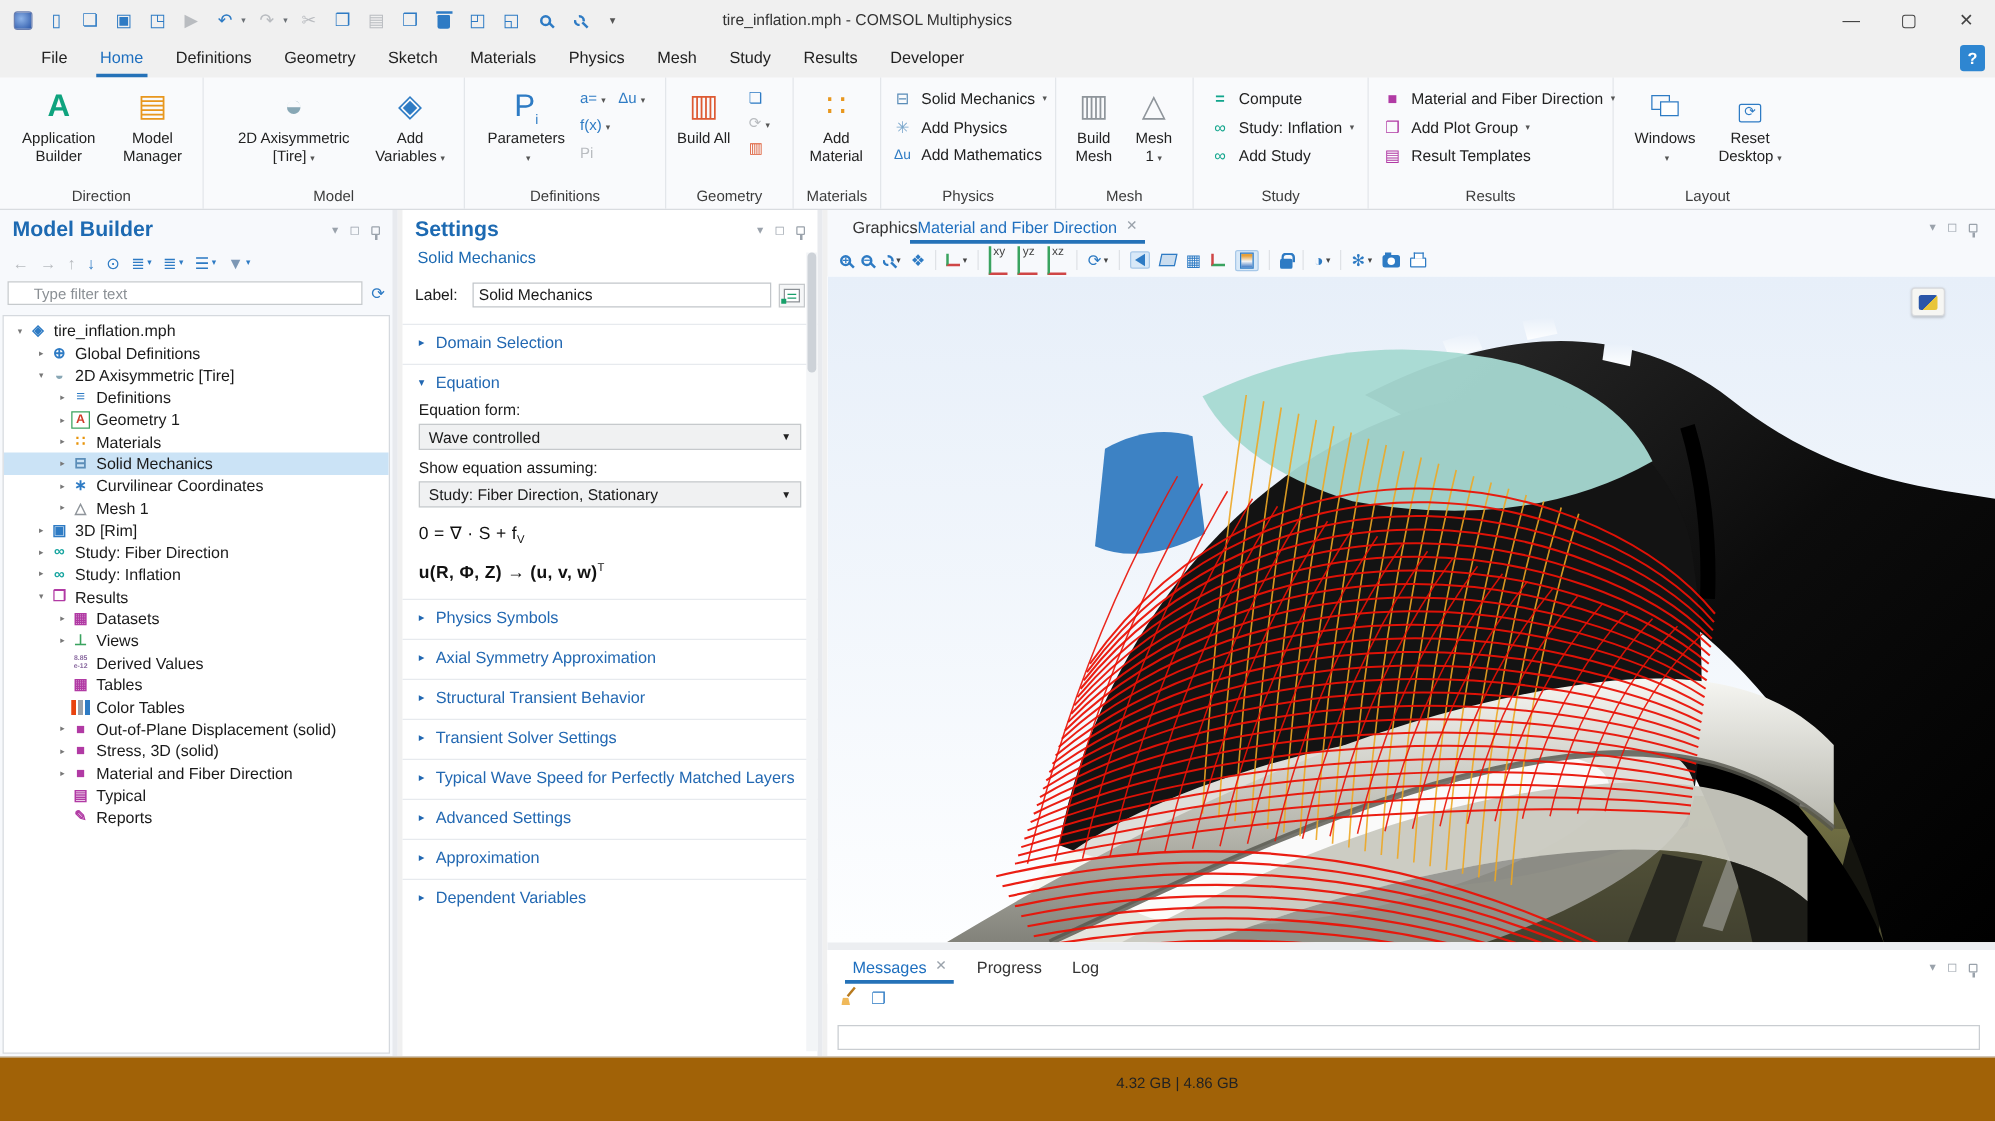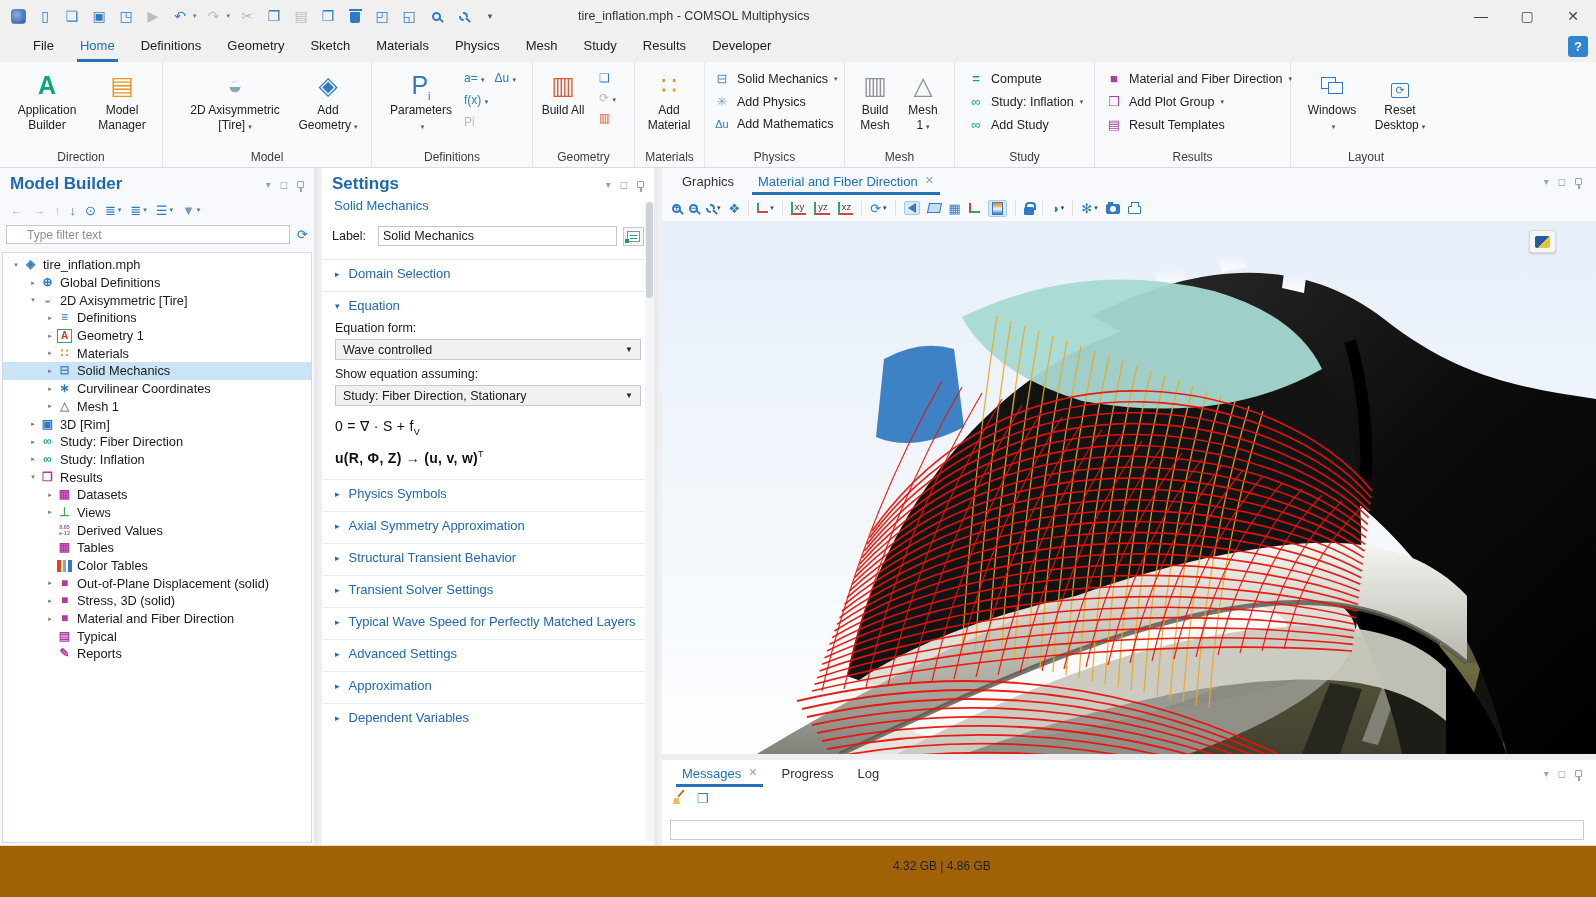--- a/index.html
+++ b/index.html
@@ -88,30 +88,30 @@
 .eqlabel{font-size:12.5px;margin:7px 0 4px;color:#1a1a1a}
 .dropdown{height:21px;background:#f0f1f2;border:1px solid #c6c9cc;display:flex;align-items:center;padding:0 7px;font-size:12.5px;justify-content:space-between;color:#1a1a1a}
 .dd-caret{font-size:8px;color:#222}
 .eqline{font-size:14px;margin:12px 0 2px;color:#111;letter-spacing:.3px}
 .eqline b{font-weight:bold}
 .eqline sub{font-size:9px}.eqline sup{font-size:9px}
 .sscroll{position:absolute;right:0;top:34px;bottom:4px;width:9px;background:#f3f5f7}
 .sscroll .thumb{position:absolute;top:0;left:1px;right:1px;height:96px;background:#cdd2d8;border-radius:4px}
 
 .right-col{position:absolute;top:168px;left:662px;right:0;bottom:52px;background:#f7f9fc}
-.gtabs{height:27px;display:flex;align-items:stretch;padding-left:20px;gap:24px;position:relative}
+.gtabs{height:27px;display:flex;align-items:stretch;padding-left:20px;position:relative}
 .gtab{font-size:13px;color:#333;padding-top:6px;position:relative;display:flex;gap:7px}
 .gtab.active{color:#1e6fbf}
 .gtab.active::after{content:"";position:absolute;left:-6px;right:-6px;bottom:0;height:3px;background:#2572b8}
 .tabclose{color:#9aa2ab;font-size:11px}
 .gtoolbar{height:26px;display:flex;align-items:center;padding:0 10px;gap:8px;font-size:13px}
 .gti{color:#2e7bc4;display:flex;align-items:center;gap:2px}
 .gti.active{background:#d8e9f8;border:1px solid #a7c8e8;border-radius:2px;padding:1px 3px}
 .gsep{width:1px;height:16px;background:#dfe2e6}
-.axbtn{font-size:9.5px;color:#444;border-left:2px solid #3aa35f;border-bottom:2px solid #cf4646;padding:0 2px 1px;line-height:10px}
+.axbtn{font-size:9.5px;color:#444;border-left:2px solid #3aa35f;border-bottom:2px solid #cf4646;padding:0 2px 11px;line-height:10px}
 .triad{width:11px;height:10px;border-left:2px solid #3aa35f;border-bottom:2px solid #cf4646;display:inline-block}
 .sndico{width:0;height:0;border-top:5px solid transparent;border-bottom:5px solid transparent;border-right:8px solid #2e7bc4;display:inline-block}
 .trico{width:13px;height:10px;border:1.5px solid #2e7bc4;background:rgba(46,123,196,.22);transform:skewX(-12deg);display:inline-block}
 .legico{width:11px;height:13px;border:1px solid #2e7bc4;background:linear-gradient(180deg,#e8a13a 15%,#f5f5f5 55%,#3a76c4);display:inline-block}
 .lockico{width:10px;height:8px;background:#2e7bc4;border-radius:1.5px;position:relative;margin-top:5px;display:inline-block}
 .lockico::before{content:"";position:absolute;left:1.2px;top:-5px;width:7px;height:6px;border:2px solid #2e7bc4;border-bottom:none;border-radius:4px 4px 0 0}
 .camico{width:14px;height:10px;background:#2e7bc4;border-radius:2px;position:relative;margin-top:2px;display:inline-block}
 .camico::before{content:"";position:absolute;left:4.5px;top:2px;width:6px;height:6px;background:#fff;border-radius:50%}
 .camico::after{content:"";position:absolute;top:-2.5px;left:2px;width:5px;height:2.5px;background:#2e7bc4}
 .prtico{width:13px;height:8px;background:#fff;border:1.5px solid #2e7bc4;border-radius:1px;position:relative;margin-top:4px;display:inline-block}
@@ -204,21 +204,21 @@
       </div>
       <div class="rgl">Direction</div>
     </div>
     <div class="rgroup" style="left:163px;width:209px">
       <div class="bigbtn" style="left:26px;width:92px">
         <span class="bicon" style="color:#88a7b5">◒</span>
         <span>2D Axisymmetric [Tire]</span><span class="bcaret">▾</span>
       </div>
       <div class="bigbtn" style="left:126px;width:78px">
         <span class="bicon c-blue">◈</span>
-        <span>Add Geometry</span><span class="bcaret">▾</span>
+        <span>Add Variables</span><span class="bcaret">▾</span>
       </div>
       <div class="rgl">Model</div>
     </div>
     <div class="rgroup" style="left:372px;width:161px">
       <div class="bigbtn" style="left:14px;width:70px">
         <span class="bicon pix">P<sub>i</sub></span>
         <span>Parameters</span><br><span class="bcaret">▾</span>
       </div>
       <div class="smallcol" style="left:92px">
         <div class="smallrow">

